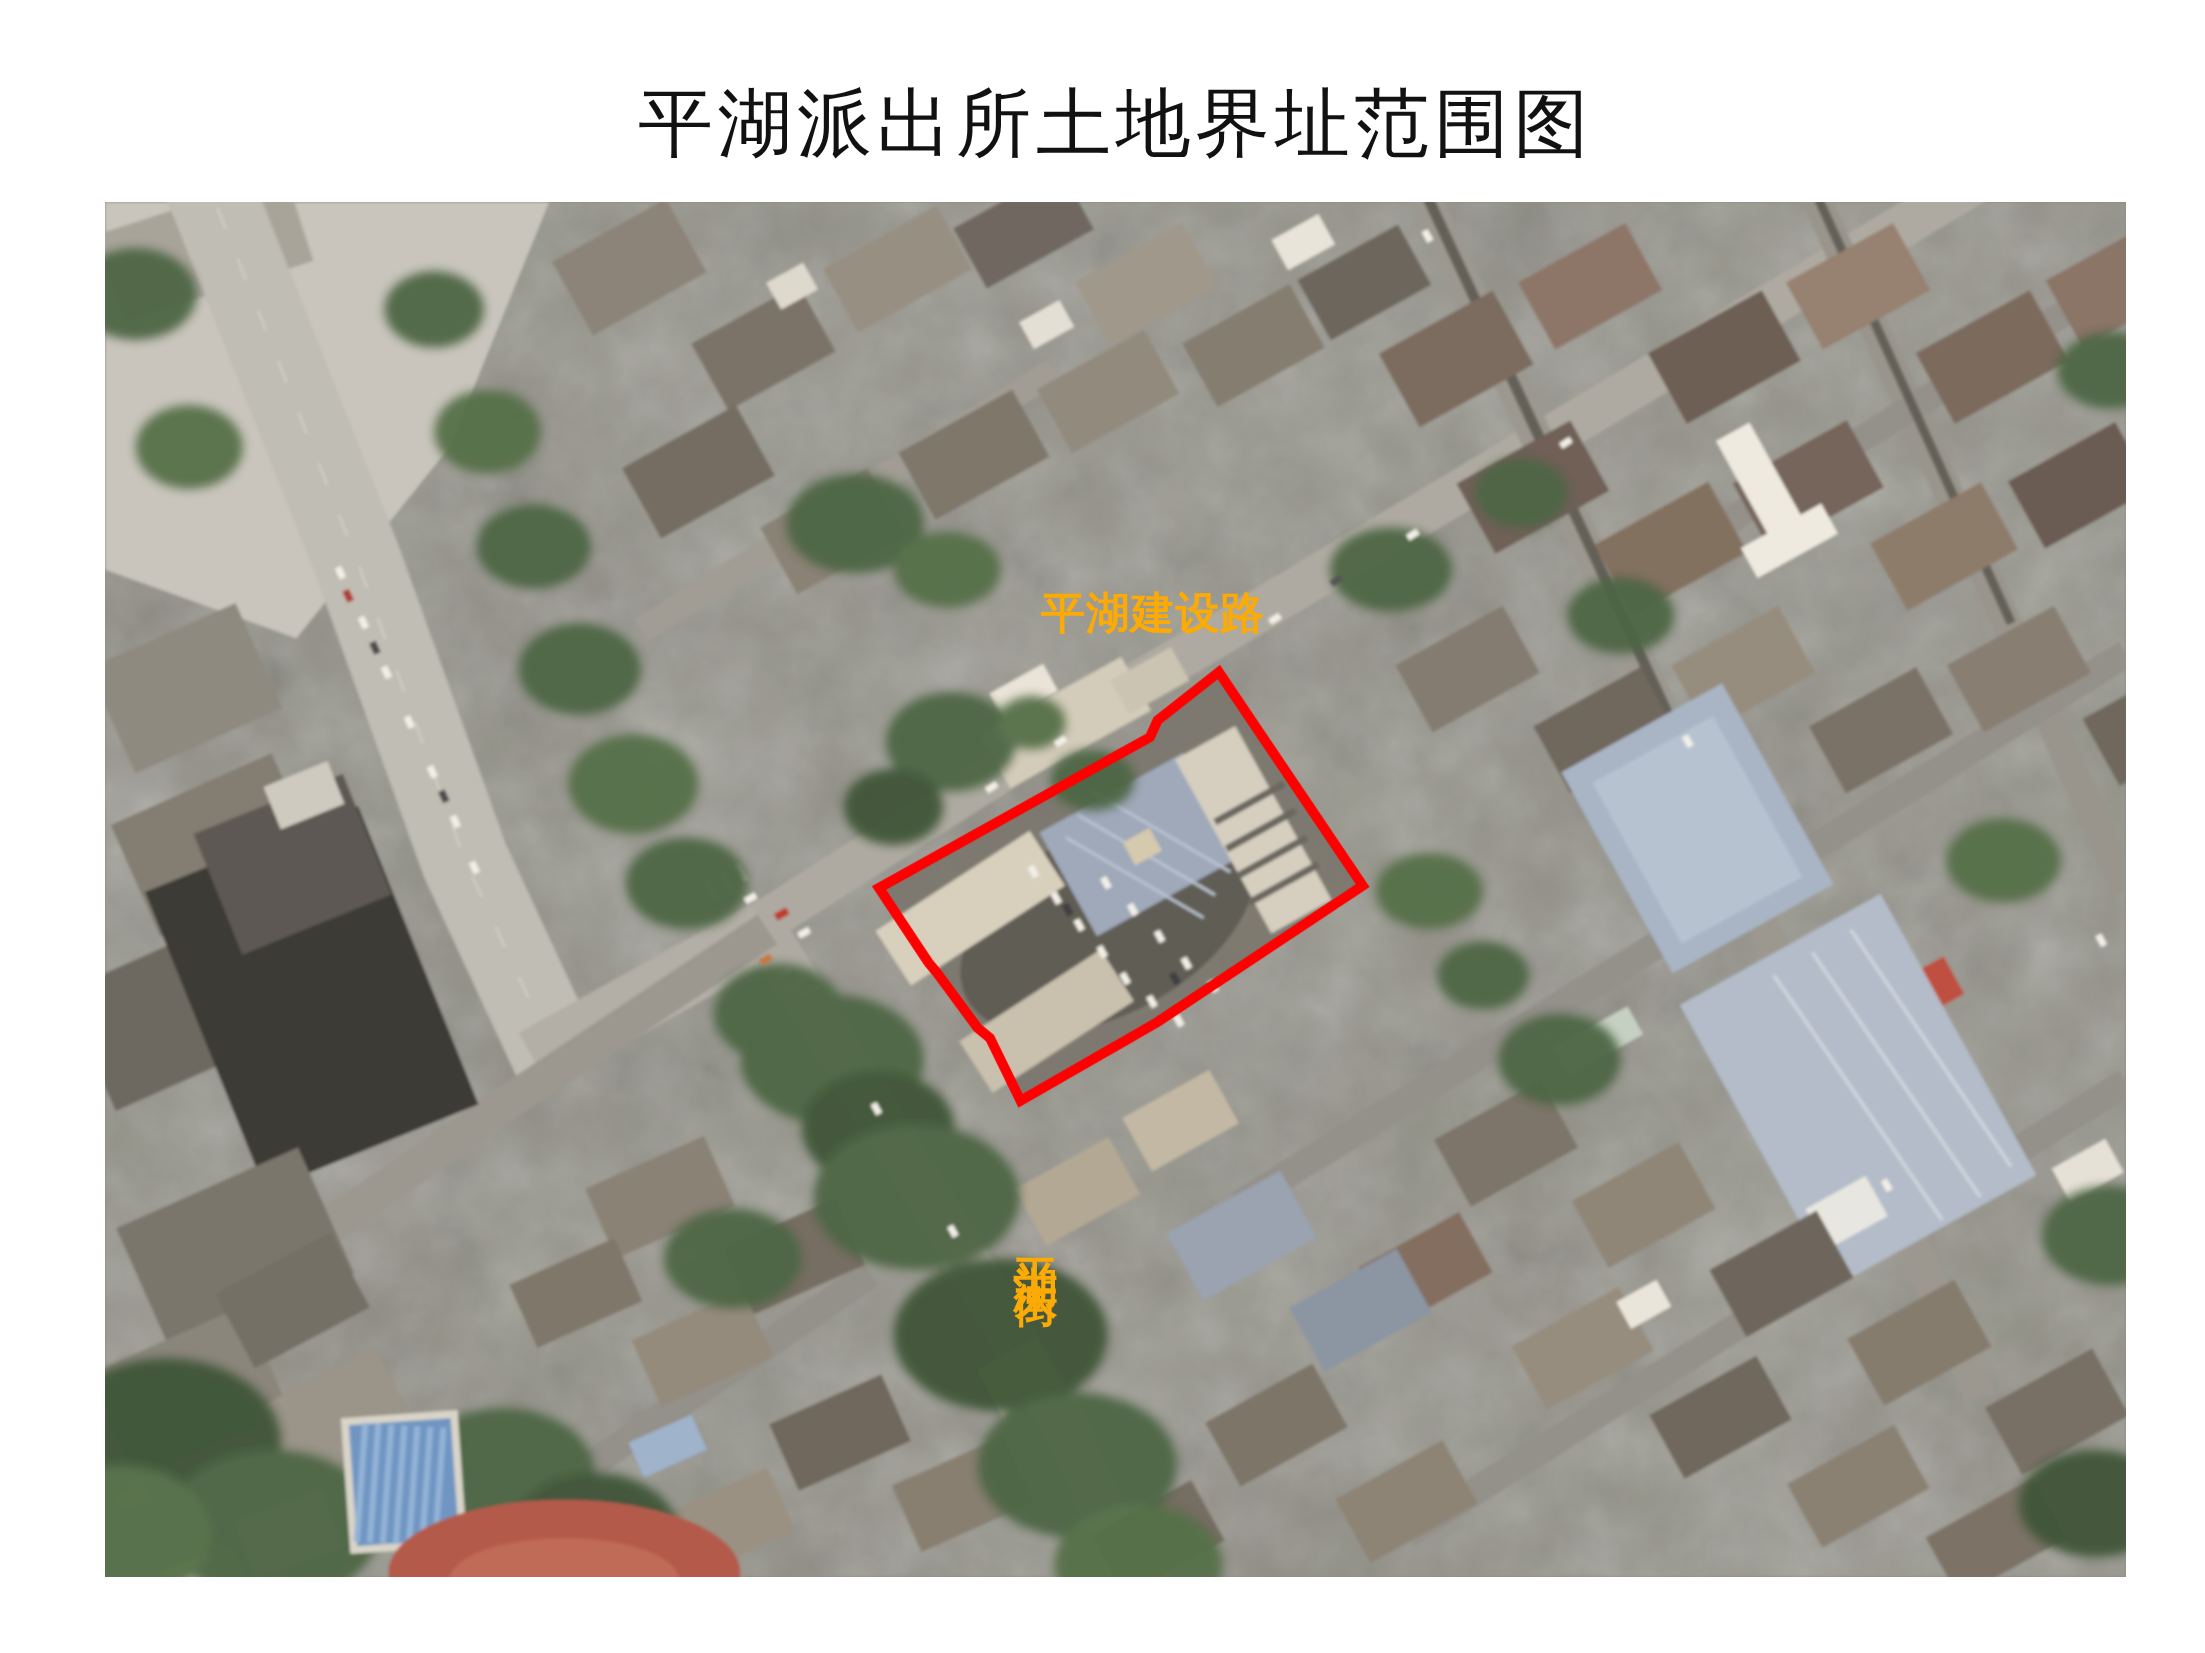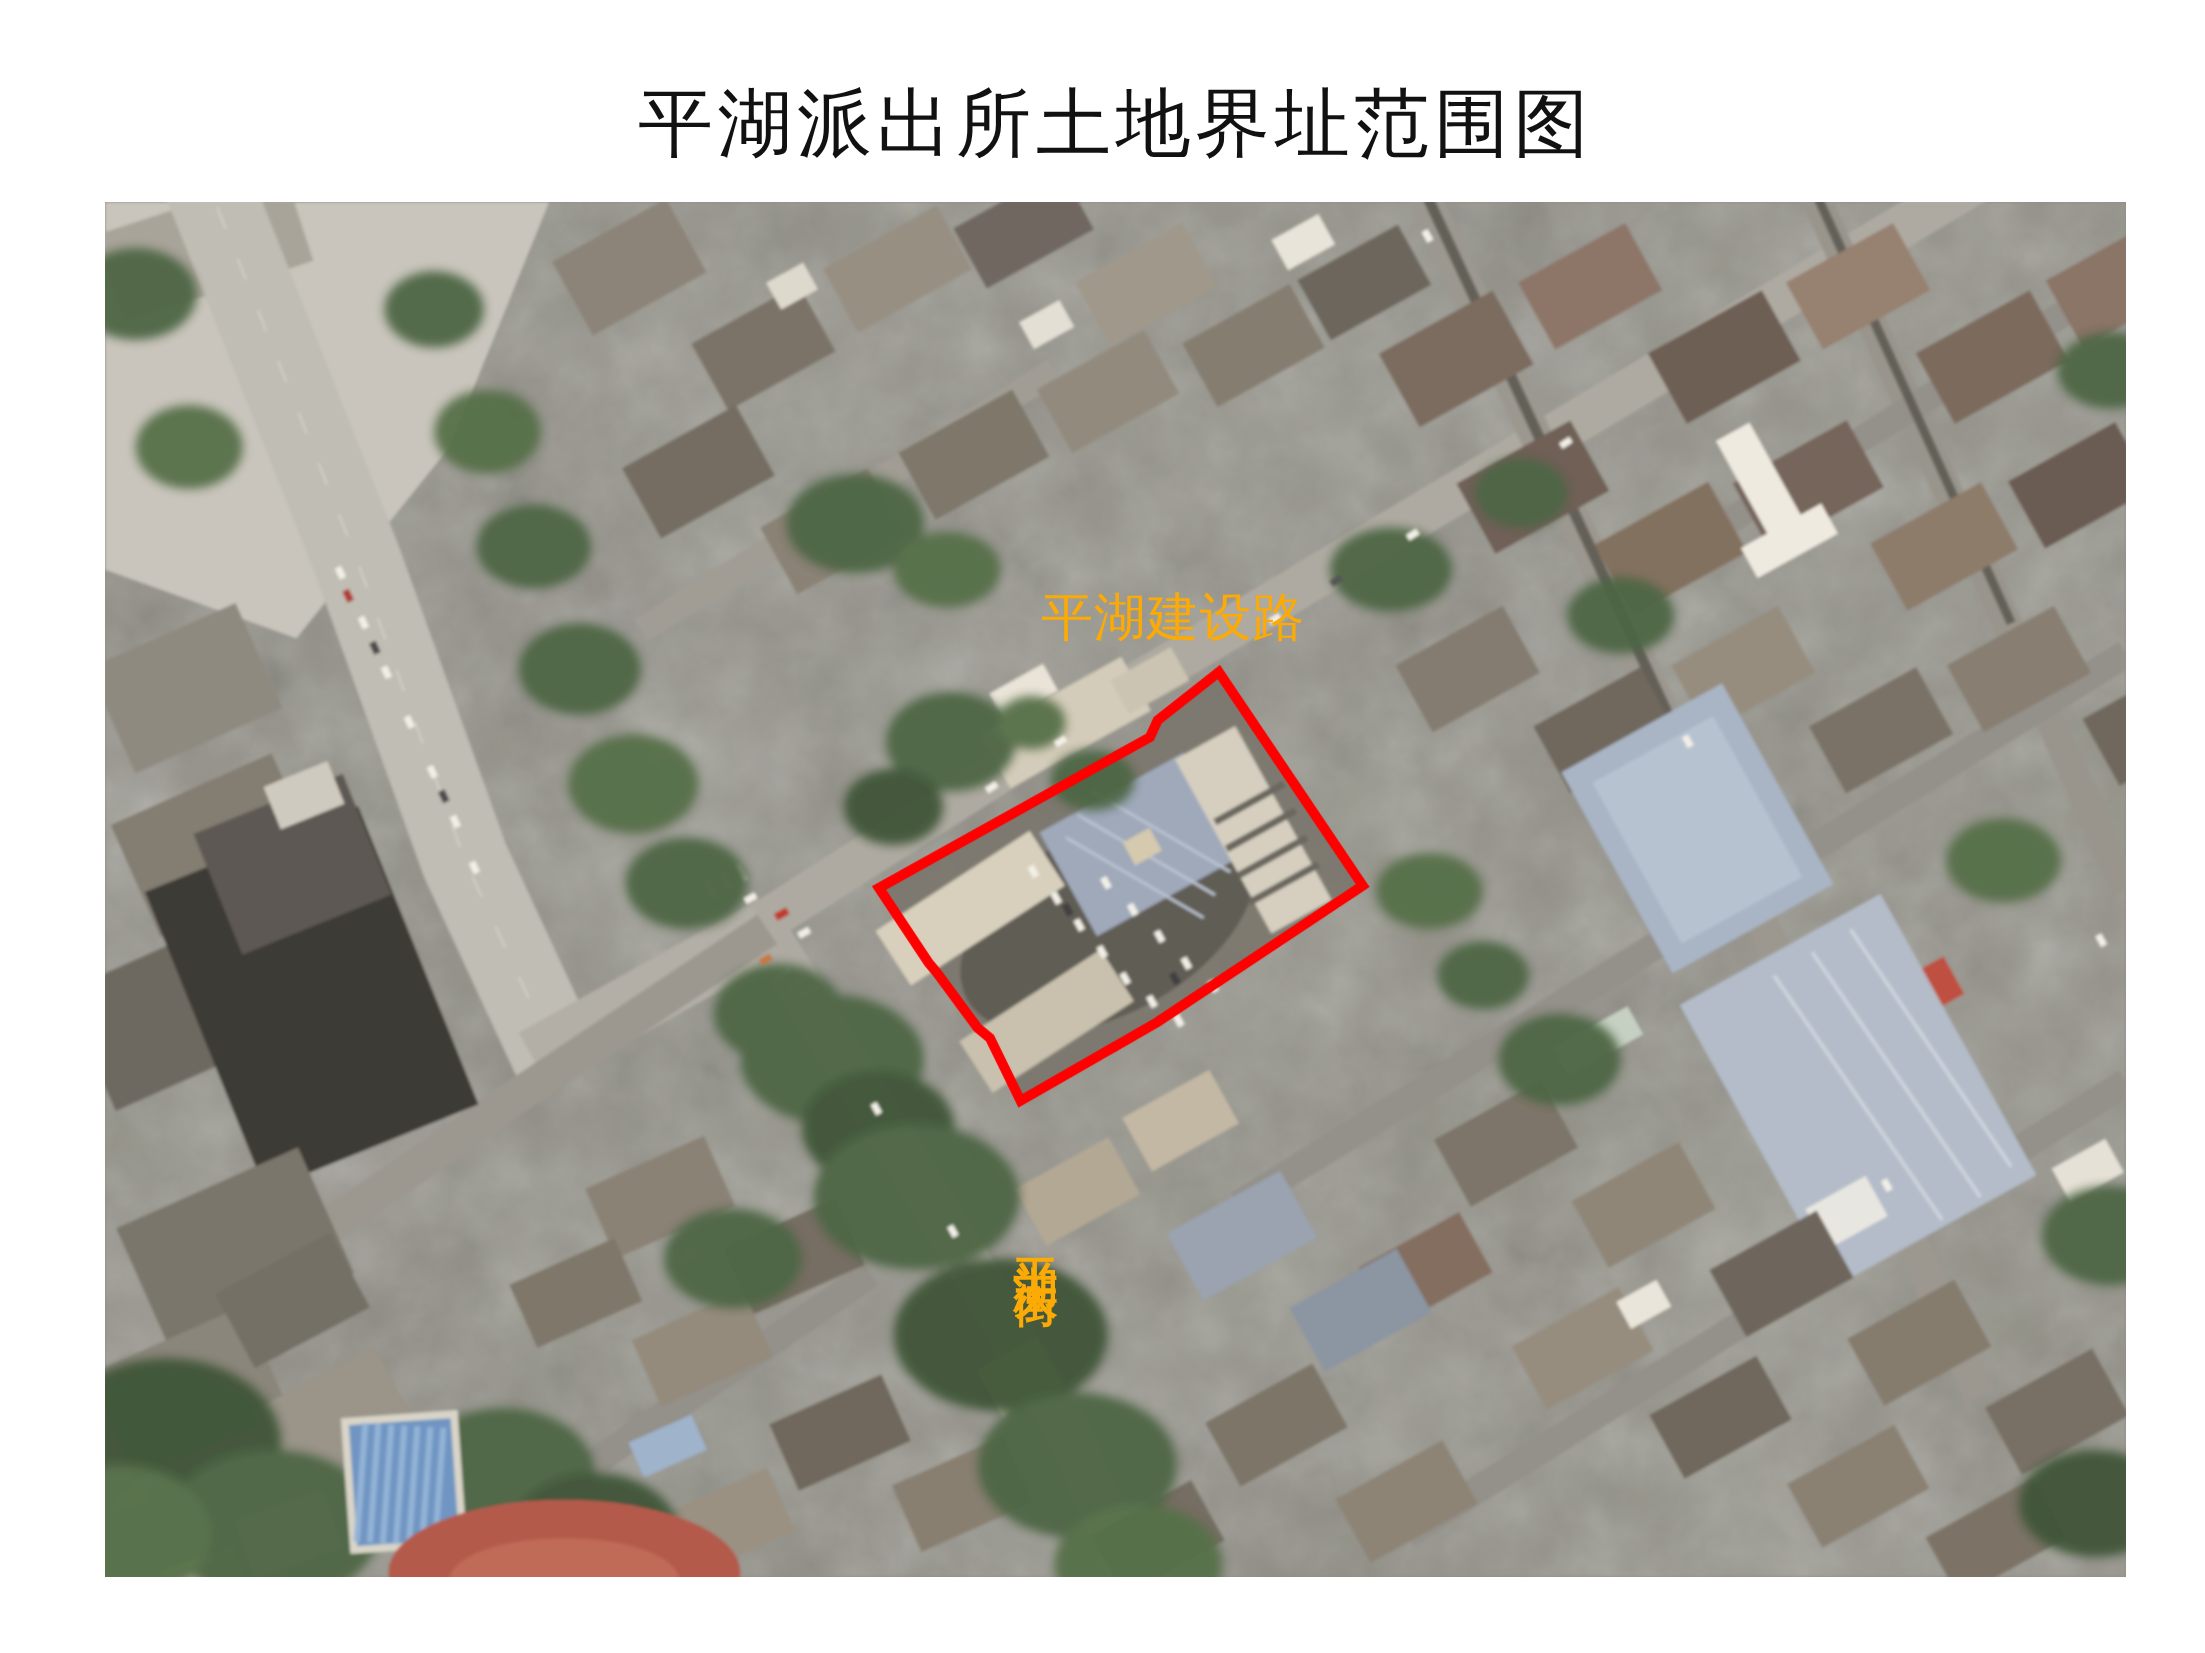--- a/index.html
+++ b/index.html
@@ -4,21 +4,21 @@
 <style>
   * { margin:0; padding:0; box-sizing:border-box; }
   html,body { width:2205px; height:1654px; background:#ffffff; overflow:hidden;
               font-family:"Liberation Serif","DejaVu Serif",serif; }
   .stage { position:relative; width:2120px; height:1654px; background:#ffffff; }
   .title { position:absolute; left:105px; top:74px; width:2021px; text-align:center;
            font-size:75px; font-weight:500; color:#111; letter-spacing:4.6px; white-space:nowrap; }
   .map { position:absolute; left:105px; top:202px; width:2021px; height:1375px;
          overflow:hidden; background:#8e8a81; }
   .map svg { position:absolute; left:0; top:0; width:2021px; height:1375px; display:block; }
-  .road-label-h { position:absolute; left:936px; top:390px; font-size:52px; font-weight:400;
+  .road-label-h { position:absolute; left:936px; top:390px; font-size:44px; font-weight:700;
                   color:#FBAA06; letter-spacing:0.8px; white-space:nowrap; line-height:1.0; }
   .road-label-v { position:absolute; left:908px; top:1021px; font-size:44px; font-weight:700;
                   color:#FBAA06; writing-mode:vertical-rl; text-orientation:upright;
                   letter-spacing:8.4px; line-height:1.0; }
   .boundary { fill:none; stroke-linejoin:miter; }
 </style>
 </head>
 <body>
 
 <div class="stage">

